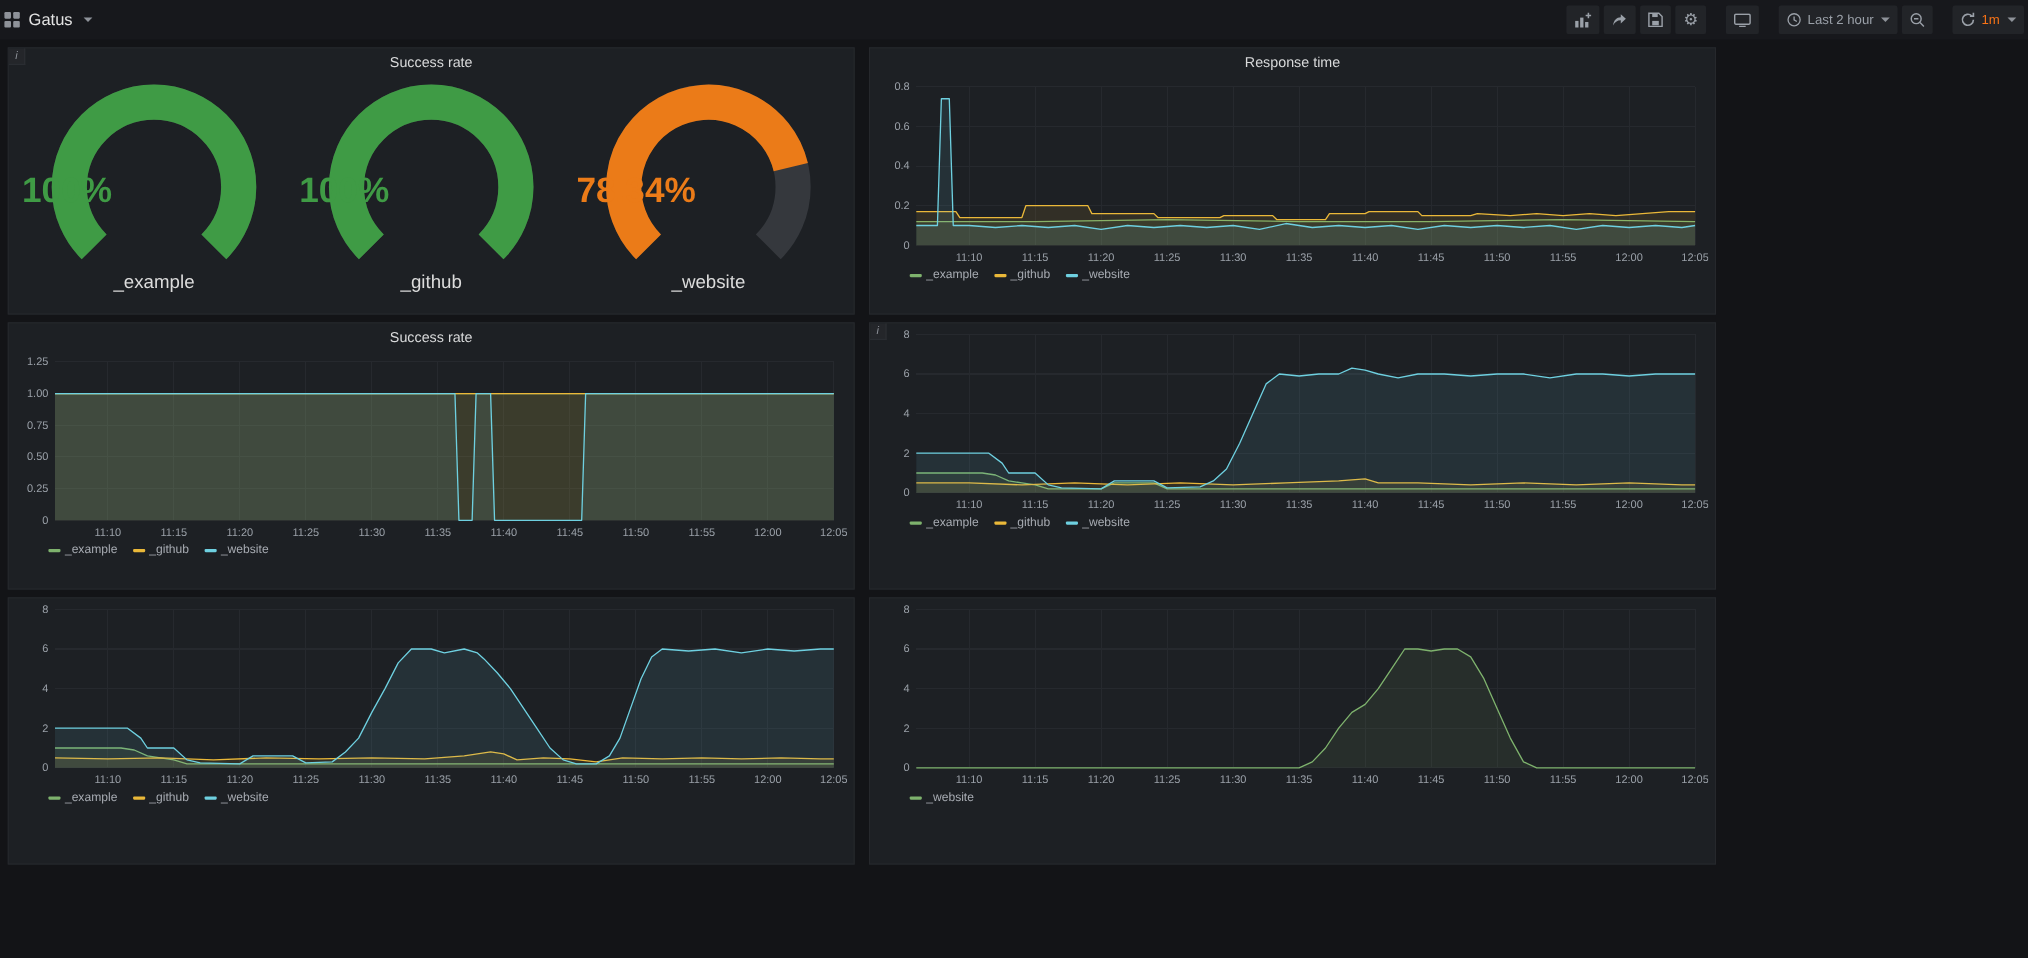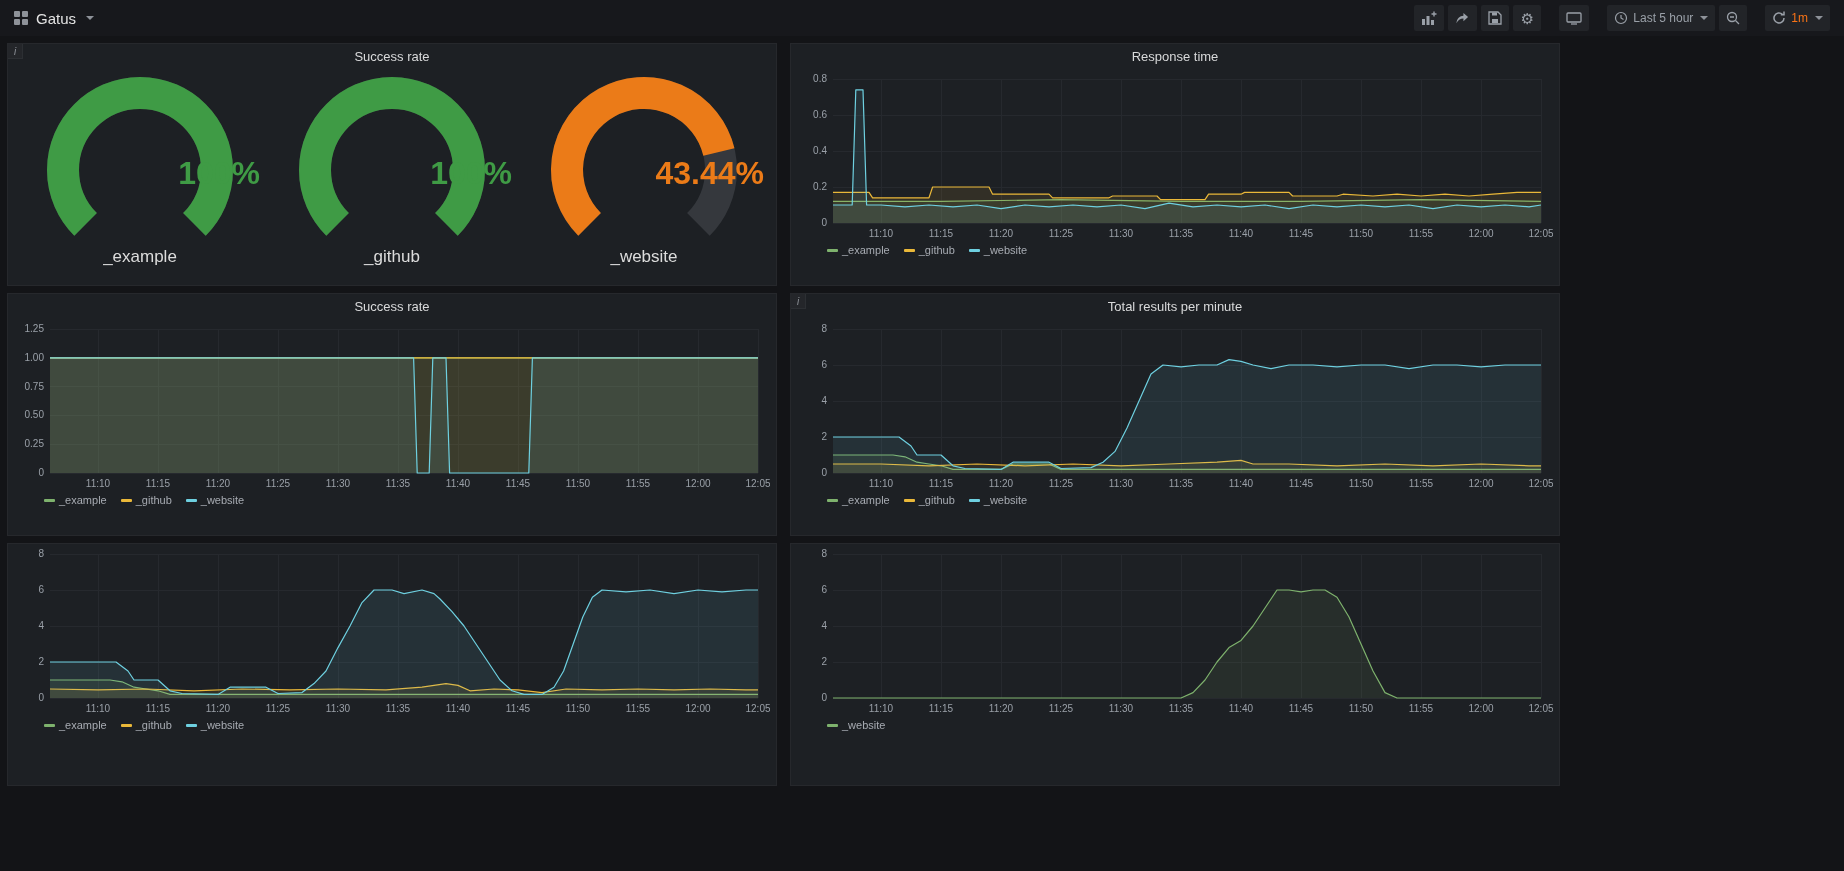--- a/index.html
+++ b/index.html
@@ -1,21 +1,21 @@
 <!DOCTYPE html>
 <html><head>
 <meta charset="utf-8">
 <style>
   * { margin:0; padding:0; box-sizing:border-box; }
   html,body { width:1844px; height:871px; background:#131417; overflow:hidden;
               font-family:"Liberation Sans", sans-serif; }
 
   
   .navbar { height:36px; background:#17181c; display:flex; align-items:center;
-            justify-content:space-between; padding:0 14px; }
+            justify-content:space-between; padding:0 4px; }
   .nav-left { display:flex; align-items:center; gap:8px; }
   .grid-icon { display:grid; grid-template-columns:6px 6px; grid-template-rows:6px 6px;
                gap:2px; cursor:pointer; }
   .grid-icon i { background:#8e9299; border-radius:1px; }
   .dash-title { color:#e3e3e3; font-size:15px; cursor:pointer; }
   .caret { width:0; height:0; border-left:4px solid transparent; border-right:4px solid transparent;
            border-top:4px solid #8e9299; display:inline-block; margin-left:2px; }
   .nav-right { display:flex; align-items:center; gap:4px; }
   .nav-btn { height:26px; min-width:28px; padding:0 7px; background:#222428; border-radius:2px;
              display:flex; align-items:center; justify-content:center; gap:5px;
@@ -44,21 +44,21 @@
   svg.chart .tx { text-anchor:middle; }
   .grid-line { stroke:#26292e; stroke-width:1; shape-rendering:crispEdges; }
   .legend { display:flex; align-items:center; gap:14px; padding:3px 2px 0 28px; }
   .legend-item { display:flex; align-items:center; gap:4px; color:#a7abb2; font-size:11px; cursor:pointer; }
   .legend-swatch { width:11px; height:3px; border-radius:1px; display:inline-block; }
 
   
   .gauges { display:flex; justify-content:space-around; padding:4px 6px 0 6px; }
   .gauge { position:relative; width:240px; text-align:center; }
   .gauge svg { display:block; width:240px; height:172px; }
-  .gauge-value { position:absolute; top:82px; left:0; right:0; text-align:right;
+  .gauge-value { position:absolute; top:82px; left:0; right:0; text-align:left;
                  font-size:32px; font-weight:700; }
   .gauge-label { margin-top:2px; color:#dcdcdc; font-size:17px; }
 </style>
 </head>
 <body>
 
 <nav class="navbar">
   <div class="nav-left">
     <span class="grid-icon">
         <i></i>
@@ -99,21 +99,21 @@
         <rect x="1" y="1" width="14" height="9" rx="1" fill="none" stroke="currentColor" stroke-width="1.3"></rect>
         <path d="M5 12h6" stroke="currentColor" stroke-width="1.3"></path>
       </svg>
     </span>
     <span class="nav-spacer"></span>
     <span class="nav-btn">
       <svg width="14" height="14" viewBox="0 0 14 14">
         <circle cx="7" cy="7" r="5.5" fill="none" stroke="currentColor" stroke-width="1.2"></circle>
         <path d="M7 4v3l2.5 1.5" fill="none" stroke="currentColor" stroke-width="1.2"></path>
       </svg>
-      <span>Last 5 hour</span>
+      <span>Last 2 hour</span>
       <span class="caret"></span>
     </span>
     <span class="nav-btn">
       <svg width="14" height="14" viewBox="0 0 14 14">
         <circle cx="6" cy="6" r="4.5" fill="none" stroke="currentColor" stroke-width="1.3"></circle>
         <path d="M9.5 9.5L13 13M4 6h4" stroke="currentColor" stroke-width="1.3"></path>
       </svg>
     </span>
     <span class="nav-spacer"></span>
     <span class="nav-btn">
@@ -149,21 +149,21 @@
             <path d="M 65.6 151.4 A 77 77 0 1 1 174.4 151.4" stroke="#3f9b45" stroke-width="32" fill="none"></path>
           </svg>
         <div class="gauge-value" style="color: rgb(63, 155, 69);">100%</div>
         <div class="gauge-label">_github</div>
       </div>
       <div class="gauge">
         <svg viewBox="0 0 240 172">
             <path d="M 65.6 151.4 A 77 77 0 1 1 174.4 151.4" stroke="#35383d" stroke-width="32" fill="none"></path>
             <path d="M 65.6 151.4 A 77 77 0 1 1 194.9 79.0" stroke="#eb7b18" stroke-width="32" fill="none"></path>
           </svg>
-        <div class="gauge-value" style="color: rgb(235, 123, 24);">43.44%</div>
+        <div class="gauge-value" style="color: rgb(235, 123, 24);">78.34%</div>
         <div class="gauge-label">_website</div>
       </div>
     </div>
   </section>
 
   <section class="panel">
     <header class="panel-header">
       <h2 class="panel-title">Response time</h2>
     </header>
     <div class="panel-body">
@@ -287,23 +287,20 @@
           <span class="legend-item">
             <span class="legend-swatch" style="background: rgb(110, 208, 224);"></span>
             <span>_website</span>
           </span>
         </div>
     </div>
   </section>
 
   <section class="panel">
     <span class="info-corner">i</span>
-    <header class="panel-header">
-      <h2 class="panel-title">Total results per minute</h2>
-    </header>
     <div class="panel-body">
       <svg class="chart" viewBox="0 0 754 170">
           <line x1="82" x2="82" y1="8" y2="152" class="grid-line"></line>
           <line x1="142" x2="142" y1="8" y2="152" class="grid-line"></line>
           <line x1="202" x2="202" y1="8" y2="152" class="grid-line"></line>
           <line x1="262" x2="262" y1="8" y2="152" class="grid-line"></line>
           <line x1="322" x2="322" y1="8" y2="152" class="grid-line"></line>
           <line x1="382" x2="382" y1="8" y2="152" class="grid-line"></line>
           <line x1="442" x2="442" y1="8" y2="152" class="grid-line"></line>
           <line x1="502" x2="502" y1="8" y2="152" class="grid-line"></line>

